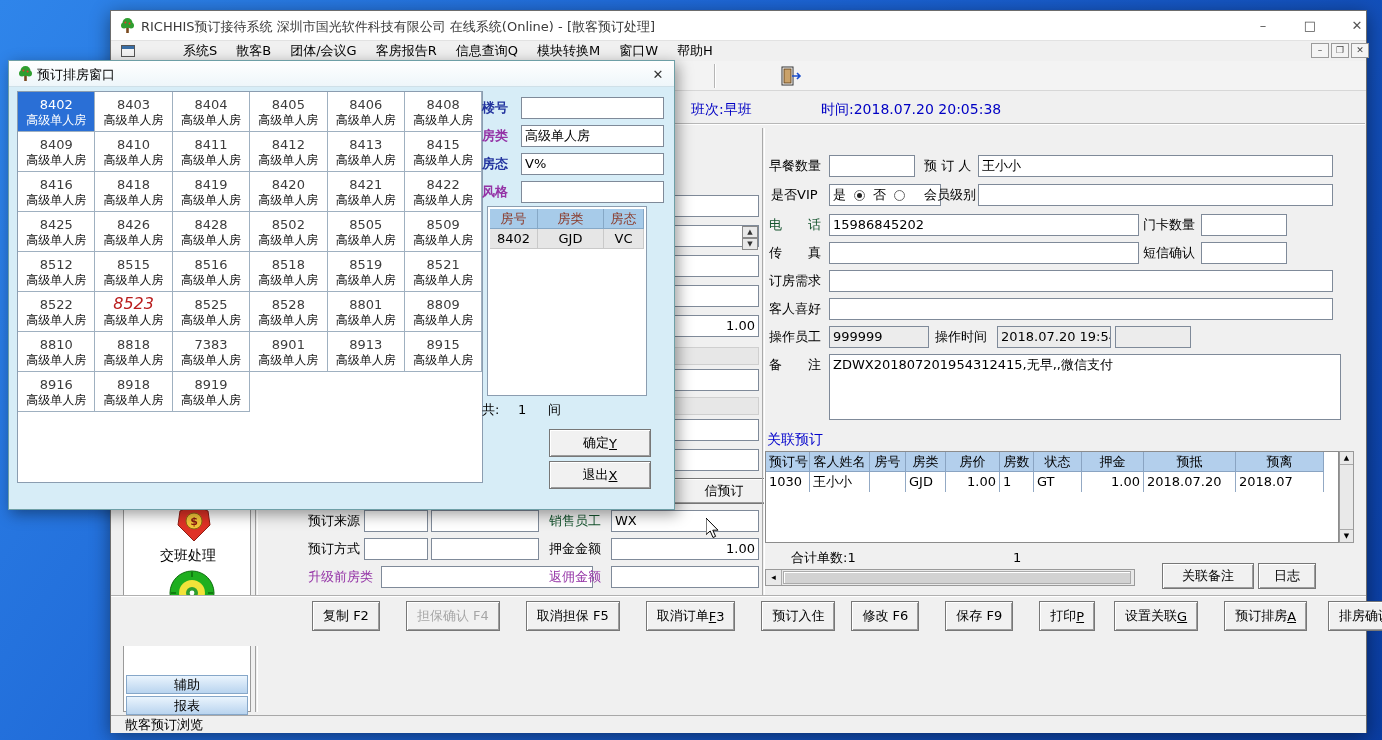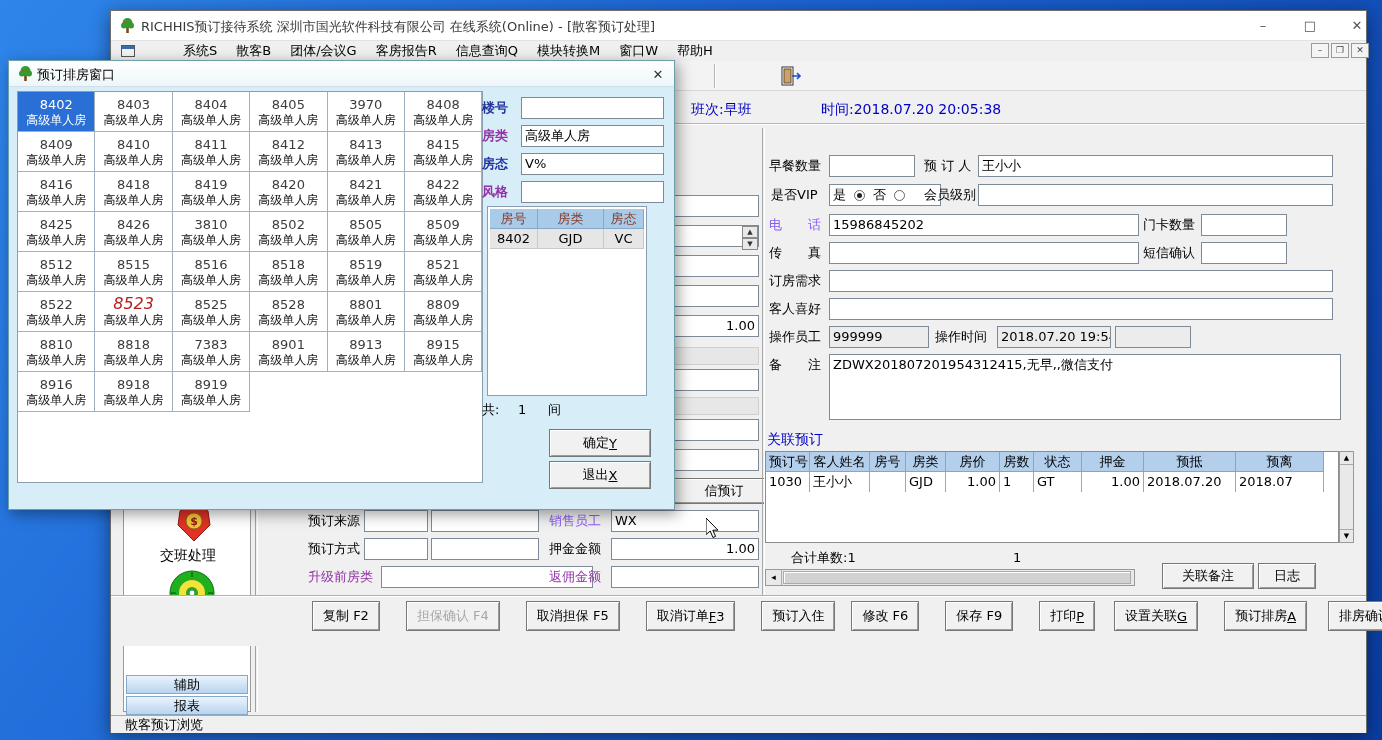--- a/index.html
+++ b/index.html
@@ -32,21 +32,21 @@
   
   #sidebar{left:12px;top:117px;width:128px;height:584px;background:#fff;border:1px solid #9a9a9a;}
   .side-label{width:128px;text-align:center;font-size:14px;color:#000;}
   .side-tab{left:2px;width:122px;height:19px;background:linear-gradient(#eaf4fd,#b9d4ef);
     border:1px solid #86a7c9;font-size:13px;display:flex;align-items:center;justify-content:center;}
   
   .stub{left:450px;width:198px;}
   .gray-strip{left:450px;width:198px;height:18px;background:#e7e7e7;border:1px solid #cfcfcf;}
   .spinbtn{width:16px;height:12px;background:#e9e9e9;border:1px solid #8a8a8a;font-size:7px;color:#333;
     display:flex;align-items:center;justify-content:center;}
-  .redlbl{color:#8b5cf6;}
+  .redlbl{color:#14532d;}
   .purplbl{color:#9433a6;}
   .navylbl{color:#22339e;}
   
   #vdivider{left:651px;top:117px;width:3px;height:468px;border-left:1px solid #a9a9a9;border-right:1px solid #fff;}
   .link-title{font-size:14px;color:#0000cc;}
   .lcell{border-right:1px solid #93a9c4;font-size:13px;line-height:19px;padding:0 3px;overflow:hidden;white-space:nowrap;}
   .lcell.h{background:#b3cfec;border-right:1px solid #8aa4c2;border-bottom:1px solid #8aa4c2;text-align:center;}
   .scrollbar{background:#e9e9e9;border:1px solid #999;}
   .thumb{background:#d2d2d2;border:1px solid #aaa;box-shadow:inset 1px 1px 0 #fff;}
   #bottom-panel{left:0;top:585px;width:1255px;height:50px;background:#f0f0f0;border-top:1px solid #fff;box-shadow:0 -1px 0 #b0b0b0;}
@@ -321,21 +321,21 @@
         </div>
         <div class="room-cell">
           <div class="room-no">8404</div>
           <div class="room-type">高级单人房</div>
         </div>
         <div class="room-cell">
           <div class="room-no">8405</div>
           <div class="room-type">高级单人房</div>
         </div>
         <div class="room-cell">
-          <div class="room-no">3970</div>
+          <div class="room-no">8406</div>
           <div class="room-type">高级单人房</div>
         </div>
         <div class="room-cell">
           <div class="room-no">8408</div>
           <div class="room-type">高级单人房</div>
         </div>
         <div class="room-cell">
           <div class="room-no">8409</div>
           <div class="room-type">高级单人房</div>
         </div>
@@ -385,21 +385,21 @@
         </div>
         <div class="room-cell">
           <div class="room-no">8425</div>
           <div class="room-type">高级单人房</div>
         </div>
         <div class="room-cell">
           <div class="room-no">8426</div>
           <div class="room-type">高级单人房</div>
         </div>
         <div class="room-cell">
-          <div class="room-no">3810</div>
+          <div class="room-no">8428</div>
           <div class="room-type">高级单人房</div>
         </div>
         <div class="room-cell">
           <div class="room-no">8502</div>
           <div class="room-type">高级单人房</div>
         </div>
         <div class="room-cell">
           <div class="room-no">8505</div>
           <div class="room-type">高级单人房</div>
         </div>

